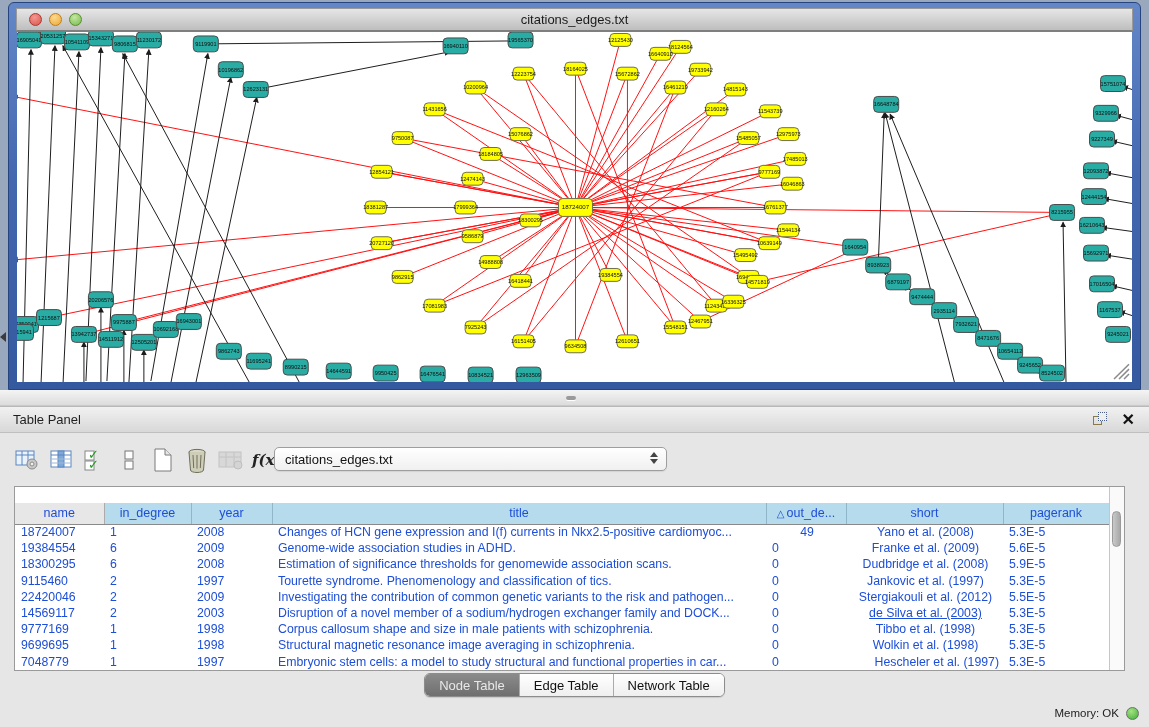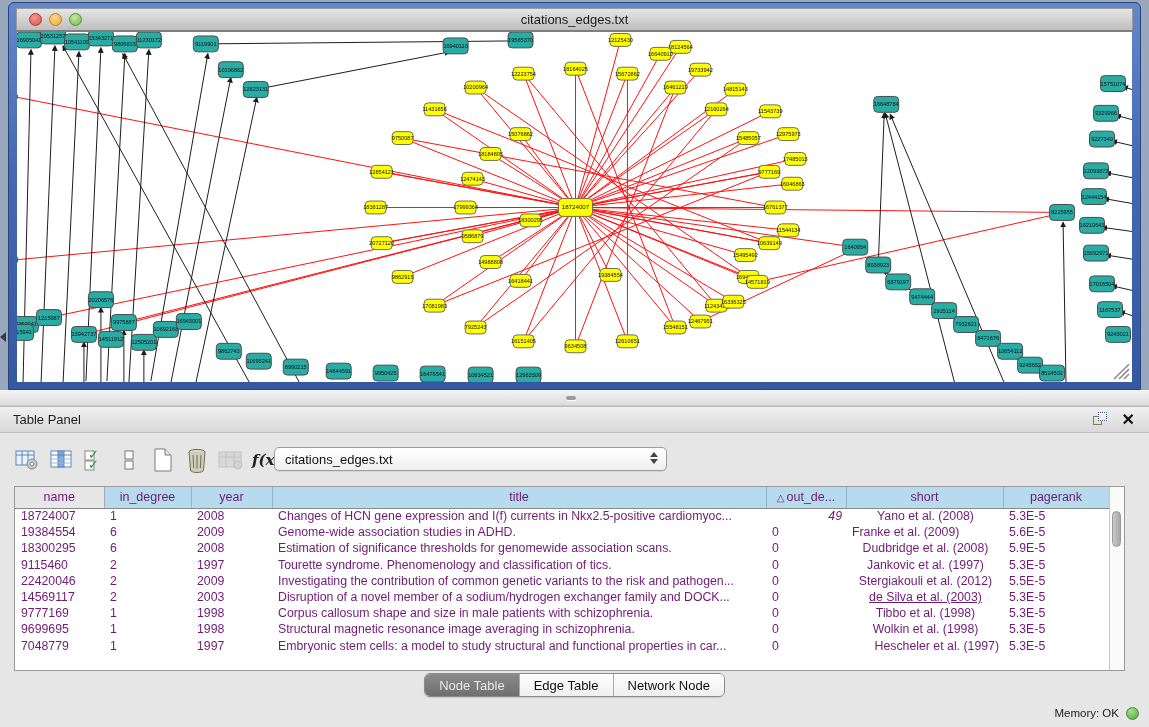--- a/index.html
+++ b/index.html
@@ -52,21 +52,21 @@
     background:linear-gradient(180deg,#FFFFFF,#F0F0F0);border:1px solid #9E9E9E;border-radius:5px;
     box-sizing:border-box;display:flex;align-items:center;font-size:13px;color:#111;padding-left:10px;
     box-shadow:0 1px 1px rgba(0,0,0,0.08);}
   .net-select .stepper{position:absolute;right:7px;top:4px;width:10px;display:flex;flex-direction:column;align-items:center;}
   .net-select .stepper i{width:0;height:0;border-left:4px solid transparent;border-right:4px solid transparent;}
   .net-select .stepper .up{border-bottom:5px solid #444;margin-bottom:2px;}
   .net-select .stepper .down{border-top:5px solid #444;}
   
   .tbl-wrap{position:absolute;left:14px;top:53px;width:1111px;height:185px;background:#fff;
     border:1px solid #9A9A9A;box-sizing:border-box;}
-  table.grid{border-collapse:collapse;table-layout:fixed;width:1094px;font-size:12.3px;color:#701a75;}
+  table.grid{border-collapse:collapse;table-layout:fixed;width:1094px;font-size:12.3px;color:#1d4ed8;margin-top:16px;}
   table.grid th{height:21px;font-weight:normal;font-size:12.5px;
     border-right:1px solid #8FB6C9;border-bottom:1px solid #8A8A8A;box-sizing:border-box;
     overflow:hidden;white-space:nowrap;}
   table.grid th.hdr-blue{background:#B5DBEC;}
   table.grid th.hdr-gray{background:#E7E7E7;border-right-color:#ABABAB;}
   table.grid td{height:16.2px;padding:0 4px 0 6px;overflow:hidden;white-space:nowrap;box-sizing:border-box;}
   .sort-tri{font-size:10px;margin-right:2px;}
   .vscroll{position:absolute;right:0;top:0;width:15px;height:183px;background:#FAFAFA;border-left:1px solid #C6C6C6;box-sizing:border-box;}
   .vscroll .thumb{position:absolute;left:2px;top:24px;width:9px;height:36px;border-radius:5px;
     background:linear-gradient(90deg,#C9C9C9,#A8A8A8);border:1px solid #9A9A9A;box-sizing:border-box;}
@@ -530,31 +530,31 @@
             <th class="hdr-blue">short</th>
             <th class="hdr-blue">pagerank</th>
           </tr>
         </thead>
       <tbody id="tbody">
           <tr>
             <td style="text-align: left;">18724007</td>
             <td style="text-align: left;">1</td>
             <td style="text-align: left;">2008</td>
             <td style="text-align: left;">Changes of HCN gene expression and I(f) currents in Nkx2.5-positive cardiomyoc...</td>
-            <td style="text-align: right; font-style: italic;">49</td>
+            <td style="text-align: center;">49</td>
             <td style="text-align: center;">Yano et al. (2008)</td>
             <td style="text-align: left;">5.3E-5</td>
           </tr>
           <tr>
             <td style="text-align: left;">19384554</td>
             <td style="text-align: left;">6</td>
             <td style="text-align: left;">2009</td>
             <td style="text-align: left;">Genome-wide association studies in ADHD.</td>
             <td style="text-align: left;">0</td>
-            <td style="">Franke et al. (2009)</td>
+            <td style="text-align: center;">Franke et al. (2009)</td>
             <td style="text-align: left;">5.6E-5</td>
           </tr>
           <tr>
             <td style="text-align: left;">18300295</td>
             <td style="text-align: left;">6</td>
             <td style="text-align: left;">2008</td>
             <td style="text-align: left;">Estimation of significance thresholds for genomewide association scans.</td>
             <td style="text-align: left;">0</td>
             <td style="text-align: center;">Dudbridge et al. (2008)</td>
             <td style="text-align: left;">5.9E-5</td>
@@ -617,21 +617,21 @@
     </table>
     <div class="vscroll">
         <div class="thumb"></div>
       </div>
   </div>
 
   <div class="tabbar">
       <div class="seg" id="tabs">
         <div class="tab sel">Node Table</div>
         <div class="tab">Edge Table</div>
-        <div class="tab">Network Node</div>
+        <div class="tab">Network Table</div>
       </div>
     </div>
 
   <div class="statusbar">
     <span class="mem-label">Memory: OK</span>
     <span class="mem-dot"></span>
   </div>
 </div>
 
 </body></html>

